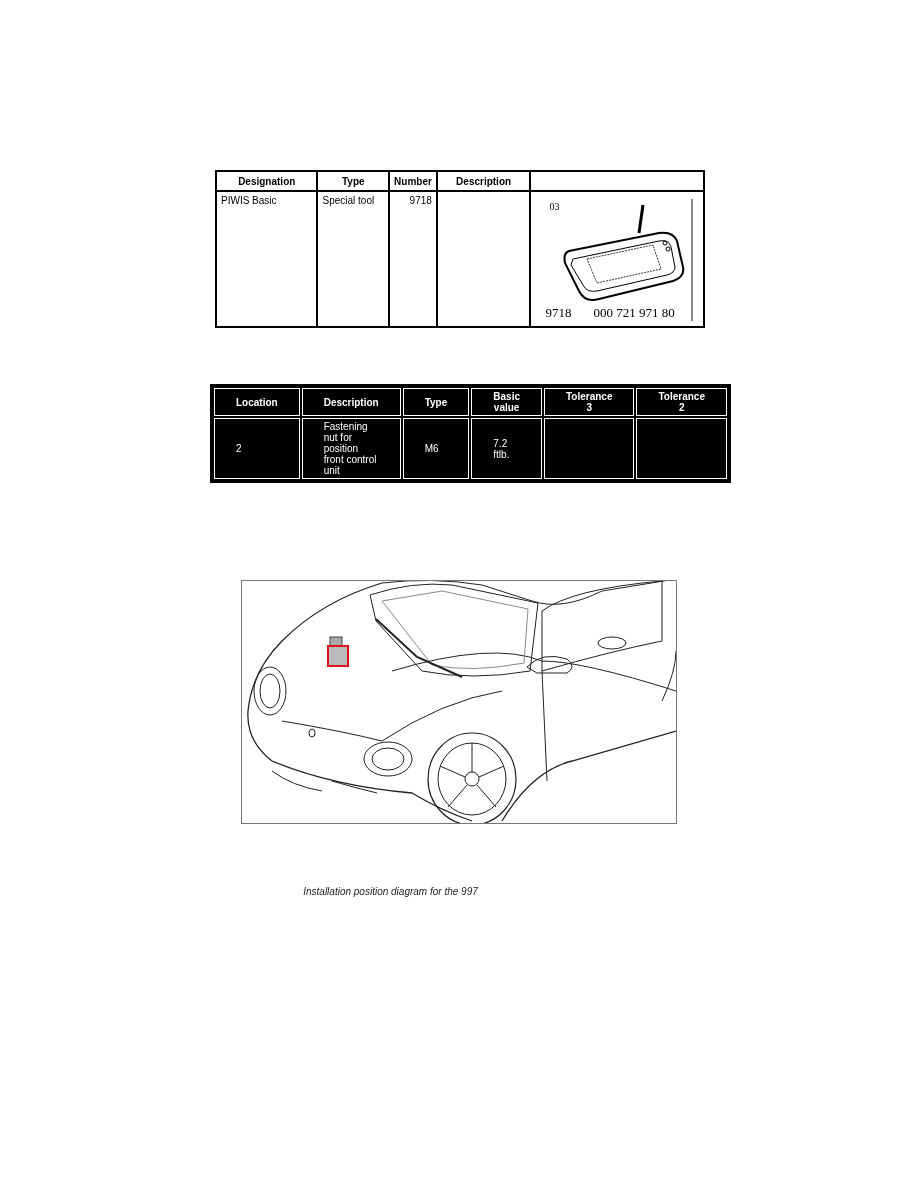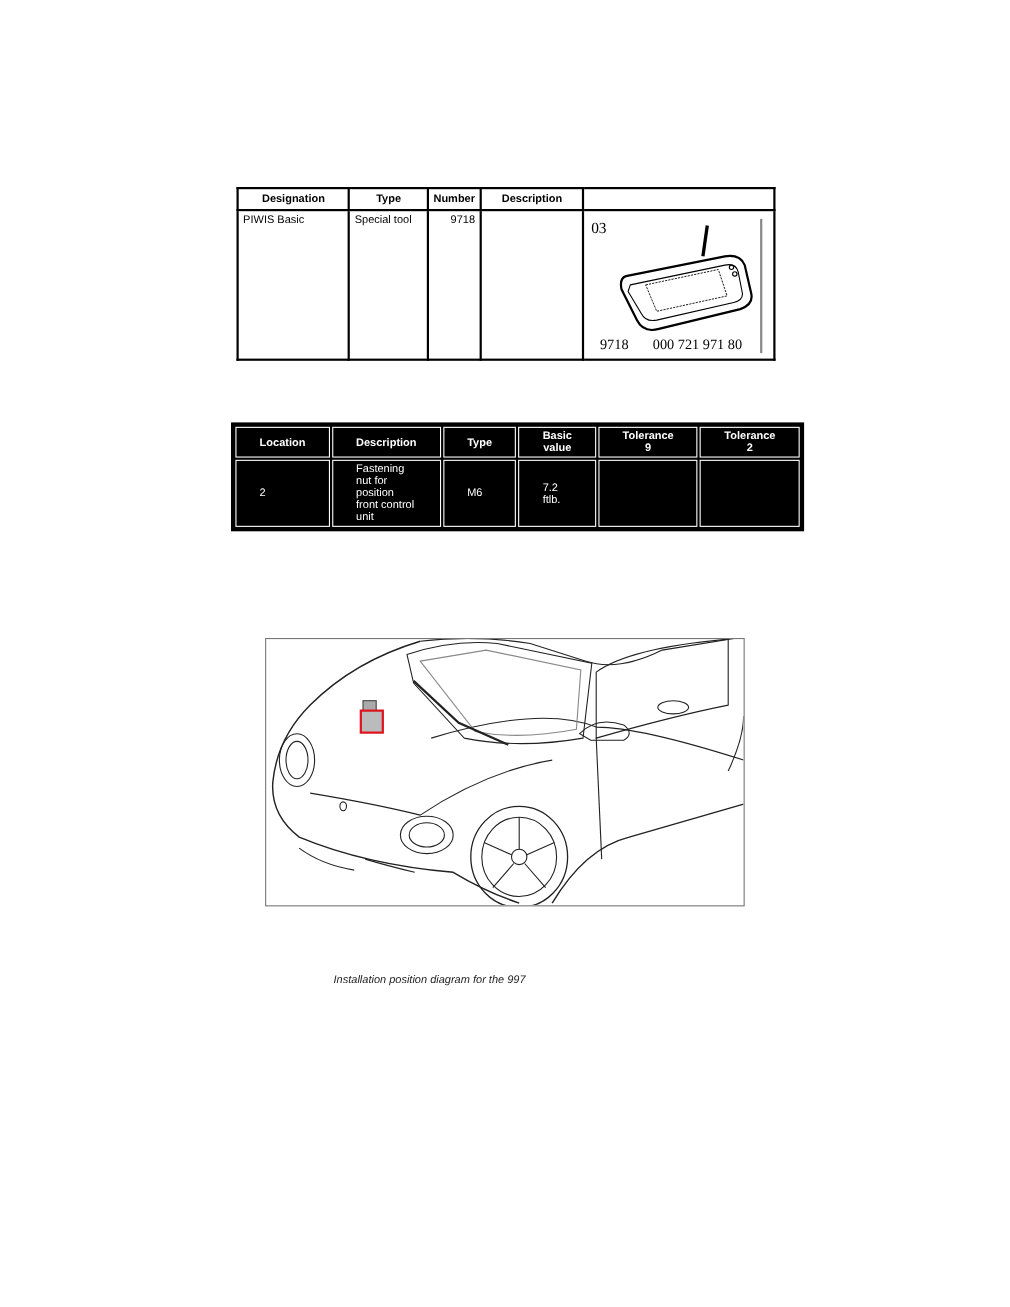--- a/index.html
+++ b/index.html
@@ -5,21 +5,21 @@
     html, body { margin:0; padding:0; background:#ffffff; }
     body { width:918px; height:1188px; position:relative; overflow:hidden; font-family:"Liberation Sans", sans-serif; color:#000; }
     .abs { position:absolute; }
 
     
     table.tools { position:absolute; left:215px; top:170px; width:490px; height:158px; border-collapse:collapse; font-size:10px; }
     table.tools th, table.tools td { border:2px solid #000; vertical-align:top; padding:3px 4px; }
     table.tools th { height:14px; font-weight:bold; text-align:center; padding:2px 4px; vertical-align:middle;margin-left:36px; }
     table.tools td.num { text-align:right; }
     .toolimg { position:relative; height:128px; }
-    .toolimg .code { position:absolute; left:2px; top:6px; font-family:"Liberation Serif", serif; font-size:14px; }
+    .toolimg .code { position:absolute; left:14px; top:6px; font-family:"Liberation Serif", serif; font-size:10px; }
     .toolimg .pnum { position:absolute; left:10px; bottom:2px; font-family:"Liberation Serif", serif; font-size:13px; }
     .toolimg .pcode { position:absolute; left:58px; bottom:2px; font-family:"Liberation Serif", serif; font-size:13px; }
     .toolimg .vline { position:absolute; right:6px; top:4px; bottom:2px; width:2px; background:#888; }
 
     
     table.torque { position:absolute; left:210px; top:384px; width:498px; border-collapse:separate; border-spacing:2px; background:#000; color:#fff; font-size:10px; padding:2px; }
     table.torque th, table.torque td { border:1px solid #fff; padding:2px 21px; height:13px; }
     table.torque th { font-weight:bold; text-align:center; }
     table.torque td.r { text-align:left; }
 
@@ -80,21 +80,21 @@
       <col style="width:62px">
       <col style="width:62px">
       <col style="width:62px">
   </colgroup>
   <thead>
     <tr>
       <th>Location</th>
       <th>Description</th>
       <th>Type</th>
       <th>Basic value</th>
-      <th>Tolerance 9</th>
+      <th>Tolerance 3</th>
       <th>Tolerance 2</th>
     </tr>
   </thead>
   <tbody>
     <tr>
       <td>2</td>
       <td>Fastening nut for position front control unit</td>
       <td>M6</td>
       <td class="r">7.2 ftlb.</td>
       <td></td>

